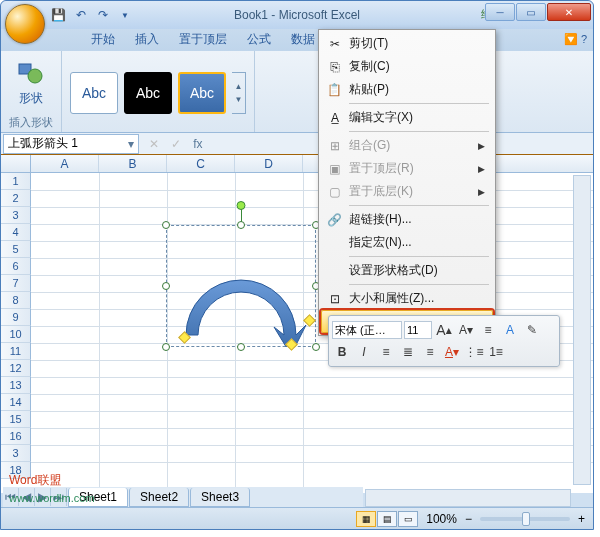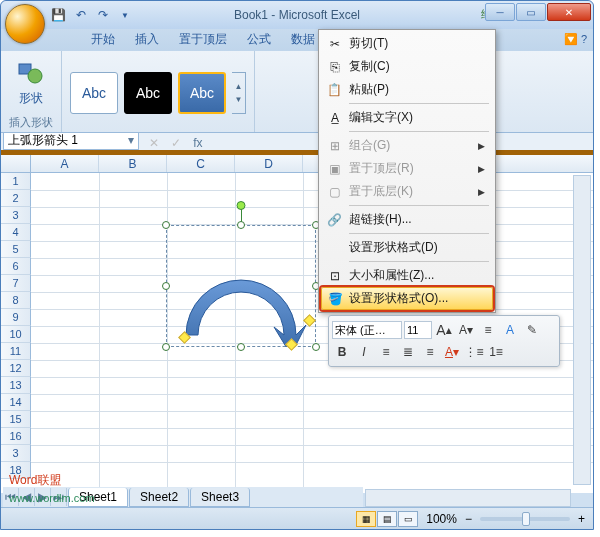--- a/index.html
+++ b/index.html
@@ -22,21 +22,21 @@
 .ribbon-group{border-right:1px solid #b8cde2;padding:4px 8px 2px;display:flex;flex-direction:column;justify-content:space-between}
 .group-content{display:flex;gap:6px;align-items:center;flex:1}
 .group-label{text-align:center;color:#5a7a9a;font-size:11px;padding-top:2px}
 .shape-btn{width:44px;height:56px;display:flex;flex-direction:column;align-items:center;justify-content:center;gap:4px;color:#2a5a9a}
 .shape-btn svg{width:28px;height:24px}
 .style-box{width:48px;height:42px;border:1px solid #8aabcb;border-radius:3px;display:flex;align-items:center;justify-content:center;font-size:14px}
 .sb1{background:#fff;color:#2a5a9a}
 .sb2{background:#000;color:#fff;border-color:#000}
 .sb3{background:linear-gradient(#5a8ac8,#3a6aa8);color:#fff;border:2px solid #fdb813}
 .style-more{width:14px;height:42px;border:1px solid #8aabcb;border-left:none;display:flex;flex-direction:column;justify-content:center;align-items:center;gap:4px;color:#4a6a8a}
-.namebox-row{height:22px;background:#e8f0f8;border-bottom:5px solid #a16207;display:flex;align-items:flex-end}
+.namebox-row{height:22px;background:#e8f0f8;border-bottom:1px solid #a16207;display:flex;align-items:center}
 .namebox{width:136px;height:20px;background:#fff;border:1px solid #9abadb;display:flex;align-items:center;padding:0 4px;margin-left:2px}
 .namebox-drop{color:#5a7a9a;margin-left:auto}
 .fx-area{display:flex;align-items:center;margin-left:4px;color:#5a7a9a}
 .fx-area span{margin:0 6px}
 .col-headers{height:18px;display:flex;background:linear-gradient(#f4f8fc,#e0eaf4);border-bottom:1px solid #9abadb}
 .row-header-spacer{width:30px;border-right:1px solid #9abadb}
 .col-h{width:68px;text-align:center;border-right:1px solid #c8d8e8;color:#2a5a9a;line-height:18px}
 .grid-area{position:relative;height:320px;background:#fff;overflow:hidden}
 .rows{position:absolute;left:0;top:0;width:30px}
 .row-h{height:17px;background:linear-gradient(90deg,#f4f8fc,#e0eaf4);border-bottom:1px solid #c8d8e8;border-right:1px solid #9abadb;text-align:center;color:#2a5a9a;line-height:17px;font-size:11px}
@@ -263,20 +263,23 @@
     <div class="menu-item disabled">
         <span class="menu-icon">▢</span>
         <span>置于底层(K)</span>
         <span class="menu-sub">▶</span>
       </div>
     <div class="menu-sep"></div>
     <div class="menu-item">
         <span class="menu-icon">🔗</span>
         <span>超链接(H)...</span>
       </div>
+    <div class="menu-item">
+        <span>指定宏(N)...</span>
+      </div>
     <div class="menu-sep"></div>
     <div class="menu-item">
         <span>设置形状格式(D)</span>
       </div>
     <div class="menu-sep"></div>
     <div class="menu-item">
         <span class="menu-icon">⊡</span>
         <span>大小和属性(Z)...</span>
       </div>
     <div class="menu-item highlighted">

